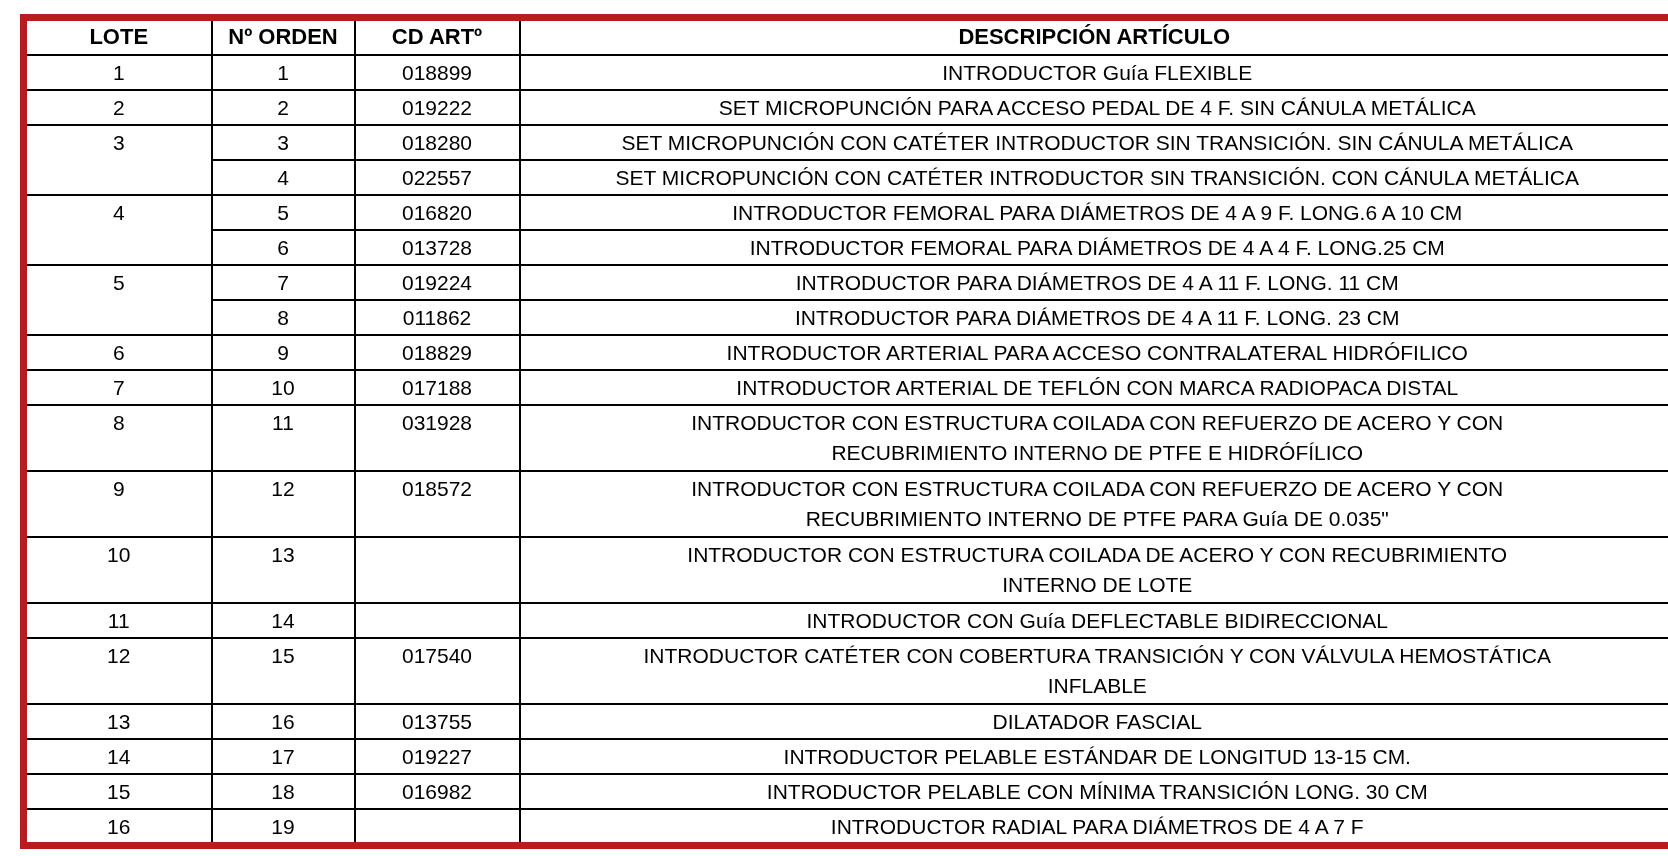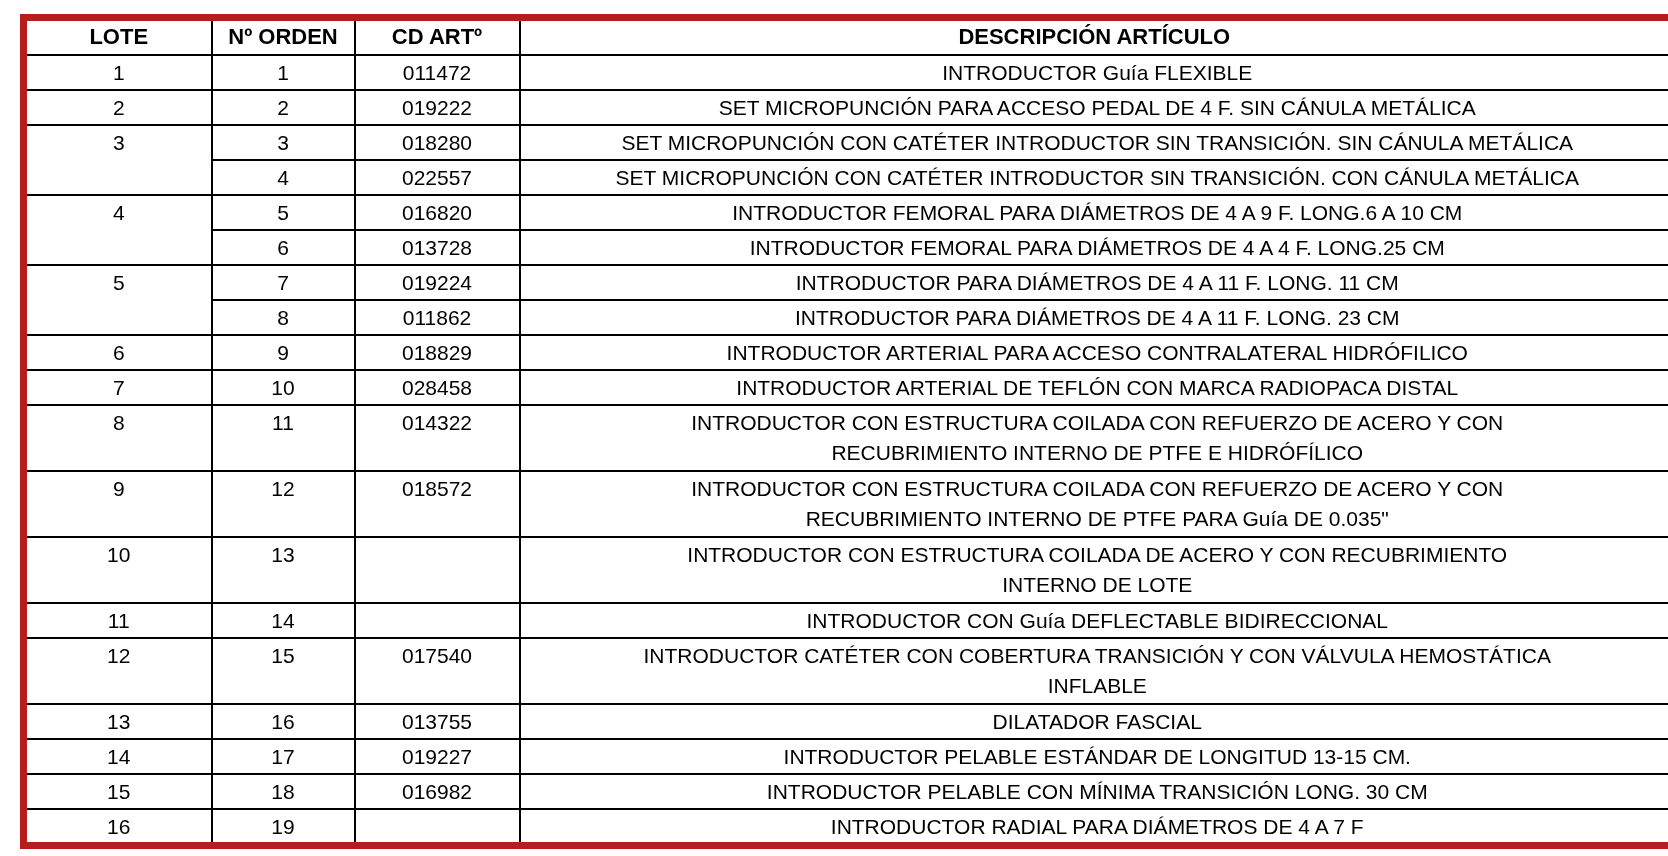--- a/index.html
+++ b/index.html
@@ -68,21 +68,21 @@
       <th>LOTE</th>
       <th>Nº ORDEN</th>
       <th>CD ARTº</th>
       <th>DESCRIPCIÓN ARTÍCULO</th>
     </tr>
   </thead>
   <tbody>
     <tr>
       <td class="num">1</td>
       <td class="num">1</td>
-      <td class="num">011472</td>
+      <td class="num">018899</td>
       <td class="desc">INTRODUCTOR Guía FLEXIBLE</td>
     </tr>
     <tr>
       <td class="num">2</td>
       <td class="num">2</td>
       <td class="num">019222</td>
       <td class="desc">SET MICROPUNCIÓN PARA ACCESO PEDAL DE 4 F. SIN CÁNULA METÁLICA</td>
     </tr>
     <tr>
       <td class="num" rowspan="2">3</td>
@@ -119,27 +119,27 @@
     </tr>
     <tr>
       <td class="num">6</td>
       <td class="num">9</td>
       <td class="num">018829</td>
       <td class="desc">INTRODUCTOR ARTERIAL PARA ACCESO CONTRALATERAL HIDRÓFILICO</td>
     </tr>
     <tr>
       <td class="num">7</td>
       <td class="num">10</td>
-      <td class="num">028458</td>
+      <td class="num">017188</td>
       <td class="desc">INTRODUCTOR ARTERIAL DE TEFLÓN CON MARCA RADIOPACA DISTAL</td>
     </tr>
     <tr class="tall">
       <td class="num">8</td>
       <td class="num">11</td>
-      <td class="num">014322</td>
+      <td class="num">031928</td>
       <td class="desc">INTRODUCTOR CON ESTRUCTURA COILADA CON REFUERZO DE ACERO Y CON
 RECUBRIMIENTO INTERNO DE PTFE E HIDRÓFÍLICO</td>
     </tr>
     <tr class="tall">
       <td class="num">9</td>
       <td class="num">12</td>
       <td class="num">018572</td>
       <td class="desc">INTRODUCTOR CON ESTRUCTURA COILADA CON REFUERZO DE ACERO Y CON
 RECUBRIMIENTO INTERNO DE PTFE PARA Guía DE 0.035"</td>
     </tr>

